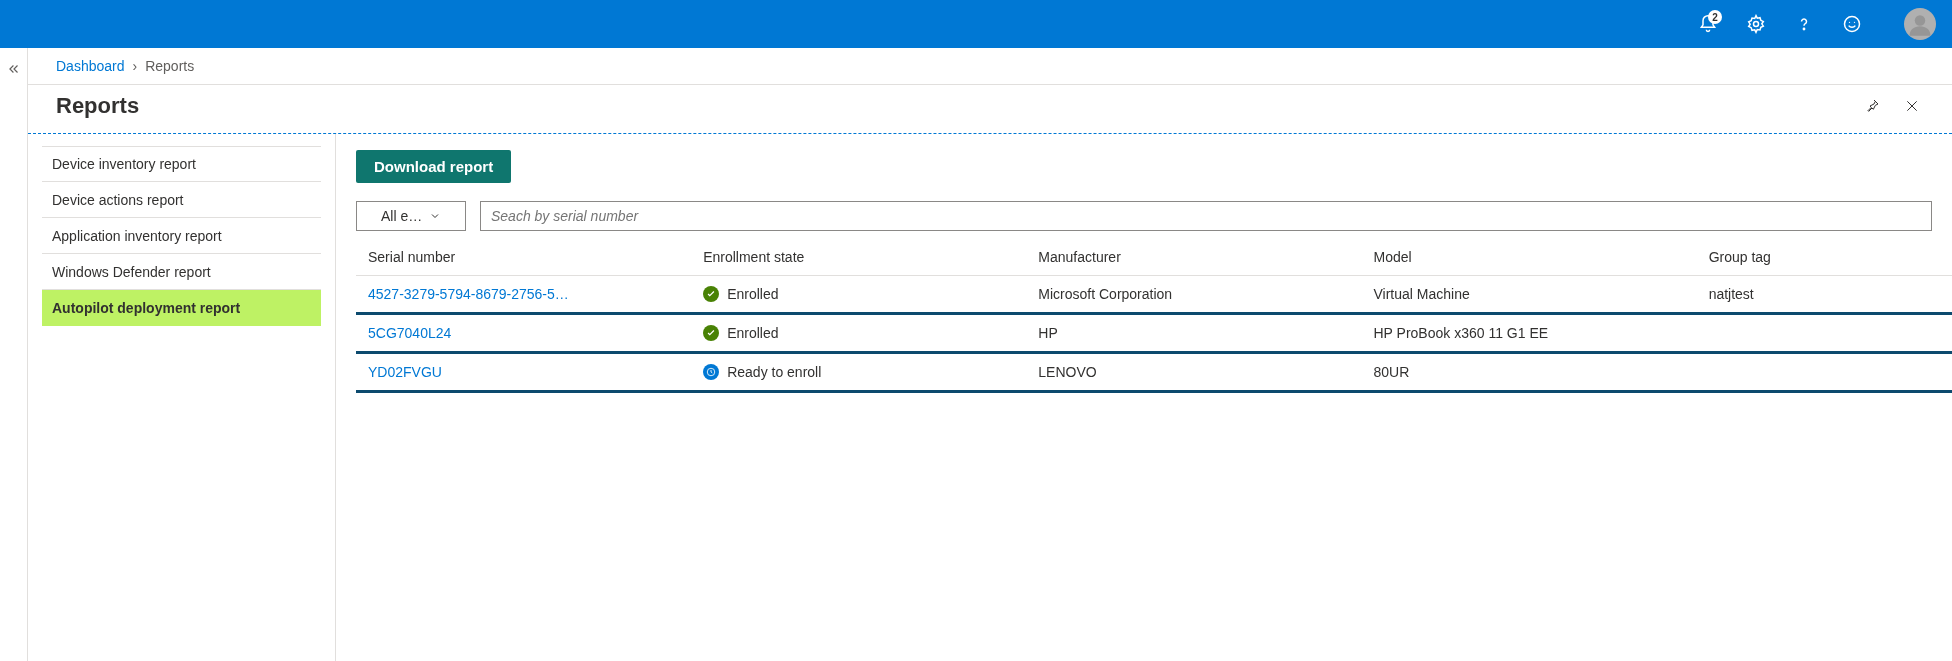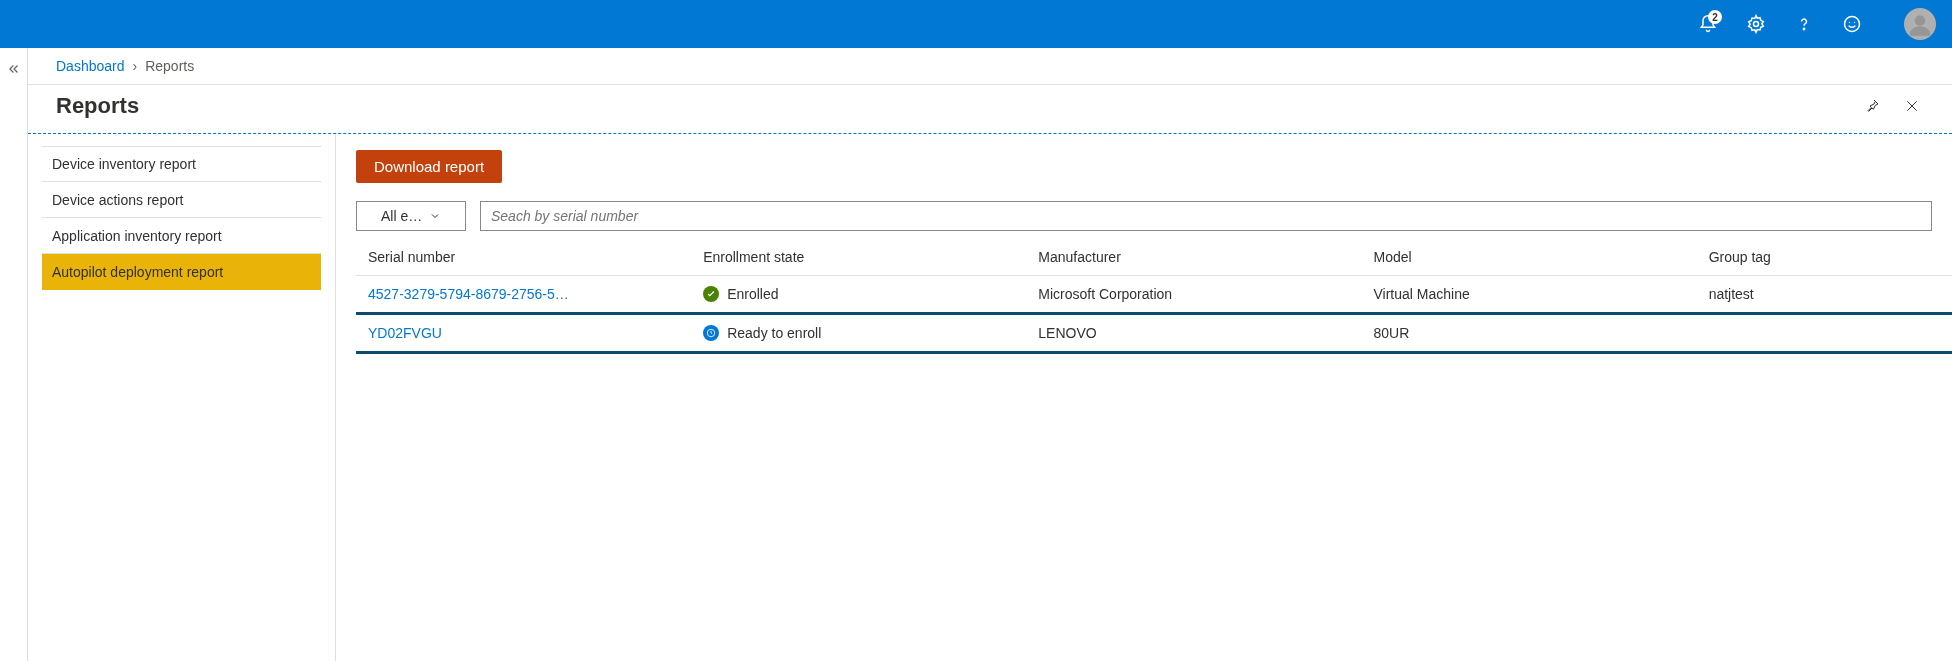--- a/index.html
+++ b/index.html
@@ -104,40 +104,41 @@
     border-bottom: 1px solid #e1dfdd;
     border-top: 1px solid transparent;
     cursor: pointer;
     display: flex;
     align-items: center;
     justify-content: space-between;
     font-size: 14px;
   }
   .sidebar-item:first-child { border-top: 1px solid #e1dfdd; }
   .sidebar-item.active {
-    background: #eab308;
+    background: #bef264;
     border-bottom-color: transparent;
+    font-weight: bold;
   }
   .sidebar-alert {
     width: 16px; height: 16px;
     background: #d13438;
     border-radius: 50%;
     color: #fff;
     font-size: 11px;
     font-weight: bold;
     display: flex; align-items: center; justify-content: center;
   }
   .detail-pane { flex: 1; padding: 16px 0 0 20px; overflow: auto; }
   .download-btn {
-    background: #c2410c;
+    background: #0f766e;
     color: #fff;
     border: none;
     padding: 8px 18px;
     font-size: 15px;
-    font-weight: 400;
+    font-weight: 700;
     cursor: pointer;
     margin-bottom: 18px;
     border-radius: 2px;
   }
   .controls-row {
     display: flex;
     gap: 14px;
     margin-bottom: 8px;
     padding-right: 20px;
   }
@@ -270,20 +271,23 @@
 
       <div class="sidebar" id="sidebar-list">
           <div class="sidebar-item">
             <span>Device inventory report</span>
           </div>
           <div class="sidebar-item">
             <span>Device actions report</span>
           </div>
           <div class="sidebar-item">
             <span>Application inventory report</span>
+          </div>
+          <div class="sidebar-item">
+            <span>Windows Defender report</span>
           </div>
           <div class="sidebar-item active">
             <span>Autopilot deployment report</span>
           </div>
         </div>
 
       <div class="detail-pane">
         <button class="download-btn">Download report</button>
 
         <div class="controls-row">
@@ -317,20 +321,36 @@
                       </svg>
                     </span>
                     <span>Enrolled</span>
                   </div>
                 </td>
                 <td>Microsoft Corporation</td>
                 <td>Virtual Machine</td>
                 <td>natjtest</td>
               </tr>
               <tr>
+                <td class="serial">5CG7040L24</td>
+                <td>
+                  <div class="state-cell">
+                    <span class="state-ico enrolled">
+                      <svg viewBox="0 0 24 24">
+                        <path d="M5 12l4 4 10-10" stroke="#fff" stroke-width="3" fill="none"></path>
+                      </svg>
+                    </span>
+                    <span>Enrolled</span>
+                  </div>
+                </td>
+                <td>HP</td>
+                <td>HP ProBook x360 11 G1 EE</td>
+                <td></td>
+              </tr>
+              <tr>
                 <td class="serial">YD02FVGU</td>
                 <td>
                   <div class="state-cell">
                     <span class="state-ico ready">
                       <svg viewBox="0 0 24 24">
                         <circle cx="12" cy="12" r="9" fill="none" stroke="#fff" stroke-width="2"></circle>
                         <path d="M12 7v5l3 2" stroke="#fff" stroke-width="2" fill="none"></path>
                       </svg>
                     </span>
                     <span>Ready to enroll</span>

